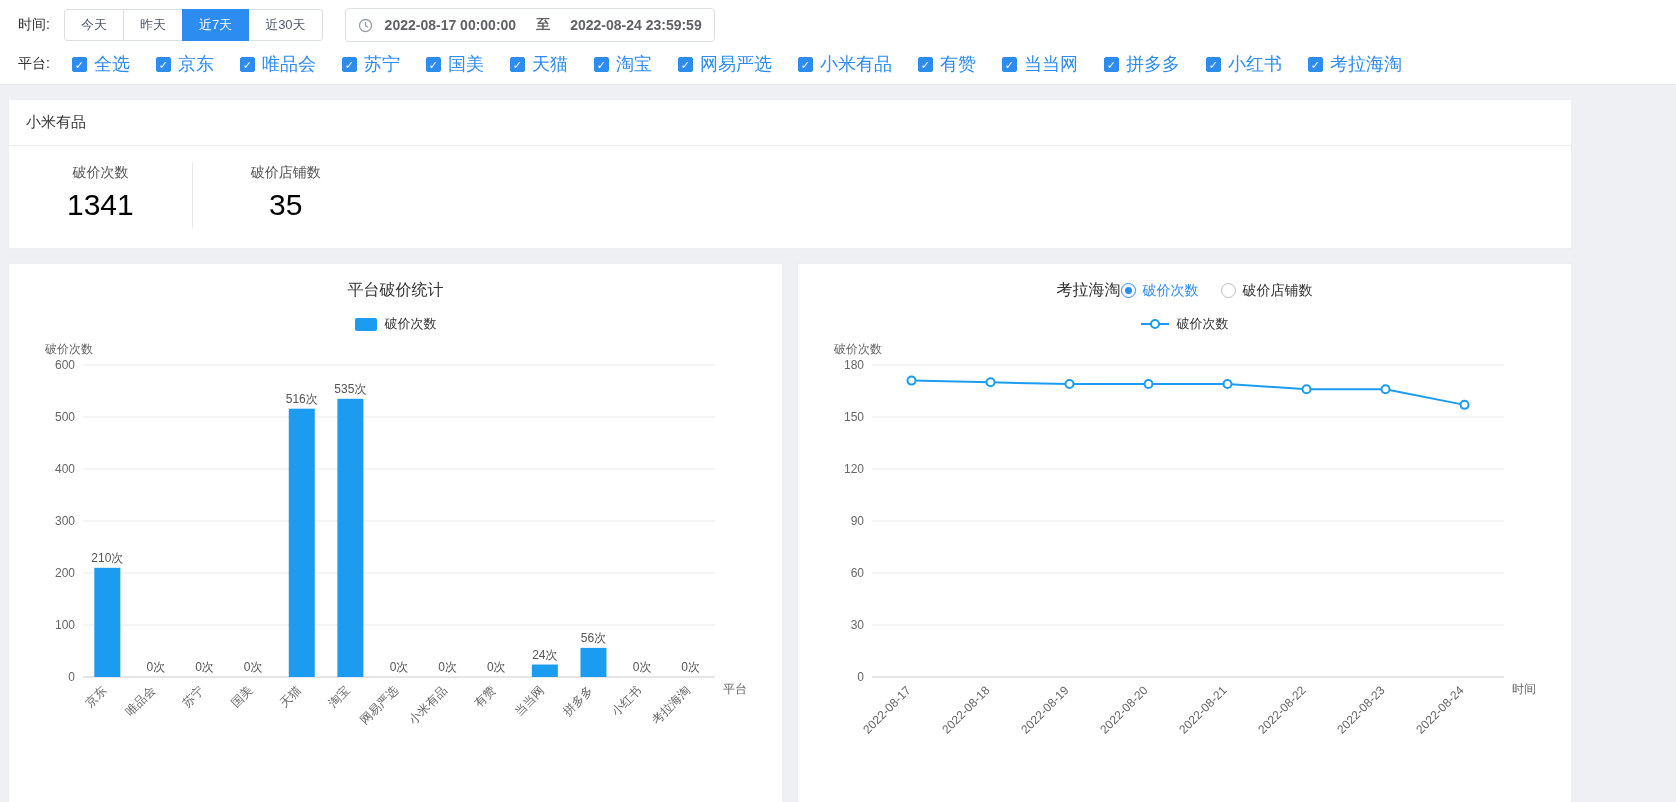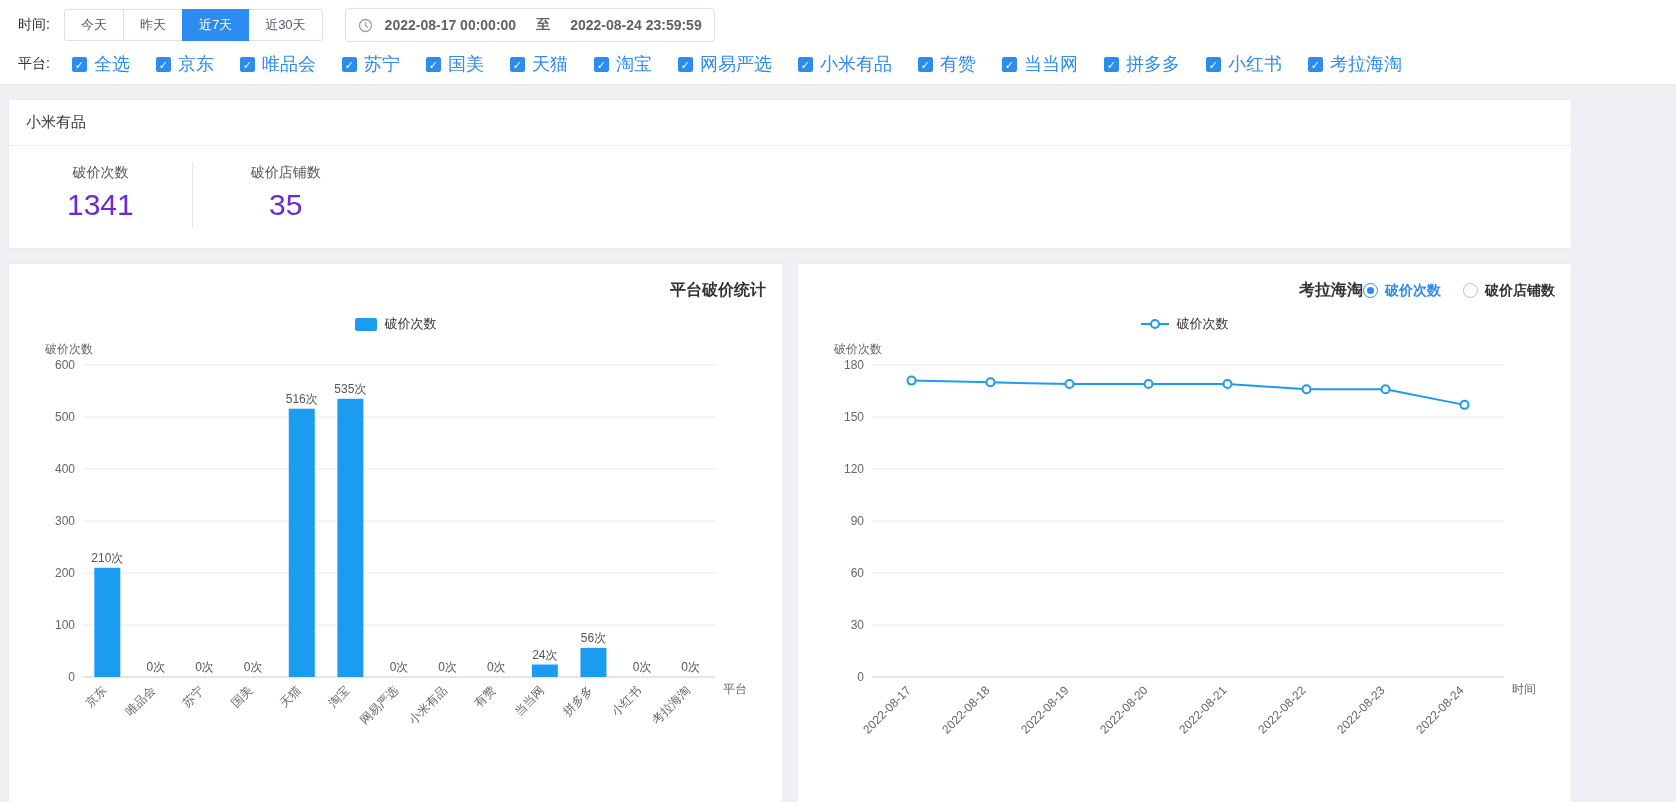--- a/index.html
+++ b/index.html
@@ -32,26 +32,26 @@
 
   
   .content { width:1564px; margin:14px 0 0 8px; }
 
   
   .stats-header { padding:13px 17px; font-size:15px; color:#333; border-bottom:1px solid #ececec; }
   .stats-body { display:flex; padding:16px 0 20px 0; }
   .stat { padding:2px 58px 6px 58px; text-align:center; }
   .stat + .stat { border-left:1px solid #e8e8e8; }
   .stat-label { font-size:14px; color:#555; margin-bottom:6px; }
-  .stat-value { font-size:30px; color:#6d28d9; font-weight:500; }
+  .stat-value { font-size:30px; color:#000000; font-weight:500; }
 
   
   .charts-row { display:flex; gap:14px; margin-top:14px; }
   .chart-panel { flex:1; padding:16px; height:560px; }
-  .chart-head { display:flex; align-items:center; justify-content:flex-end;font-weight:bold; }
+  .chart-head { display:flex; align-items:center; justify-content:center; }
   .chart-title { font-size:16px; color:#333; }
   .legend { display:flex; justify-content:center; align-items:center; gap:8px; margin:14px 0 2px 0; }
   .legend-swatch { width:22px; height:13px; border-radius:2px; background:var(--chart); }
   .legend-line { width:28px; height:2px; background:var(--chart); position:relative; }
   .legend-line::after { content:""; position:absolute; left:9px; top:-4px; width:6px; height:6px;
     border:2px solid var(--chart); border-radius:50%; background:#fff; }
   .legend-text { font-size:13px; color:#333; }
 
   .radios { display:flex; align-items:center; gap:22px; }
   .radio { display:inline-flex; align-items:center; gap:7px; cursor:pointer; font-size:14px; color:#333; }

